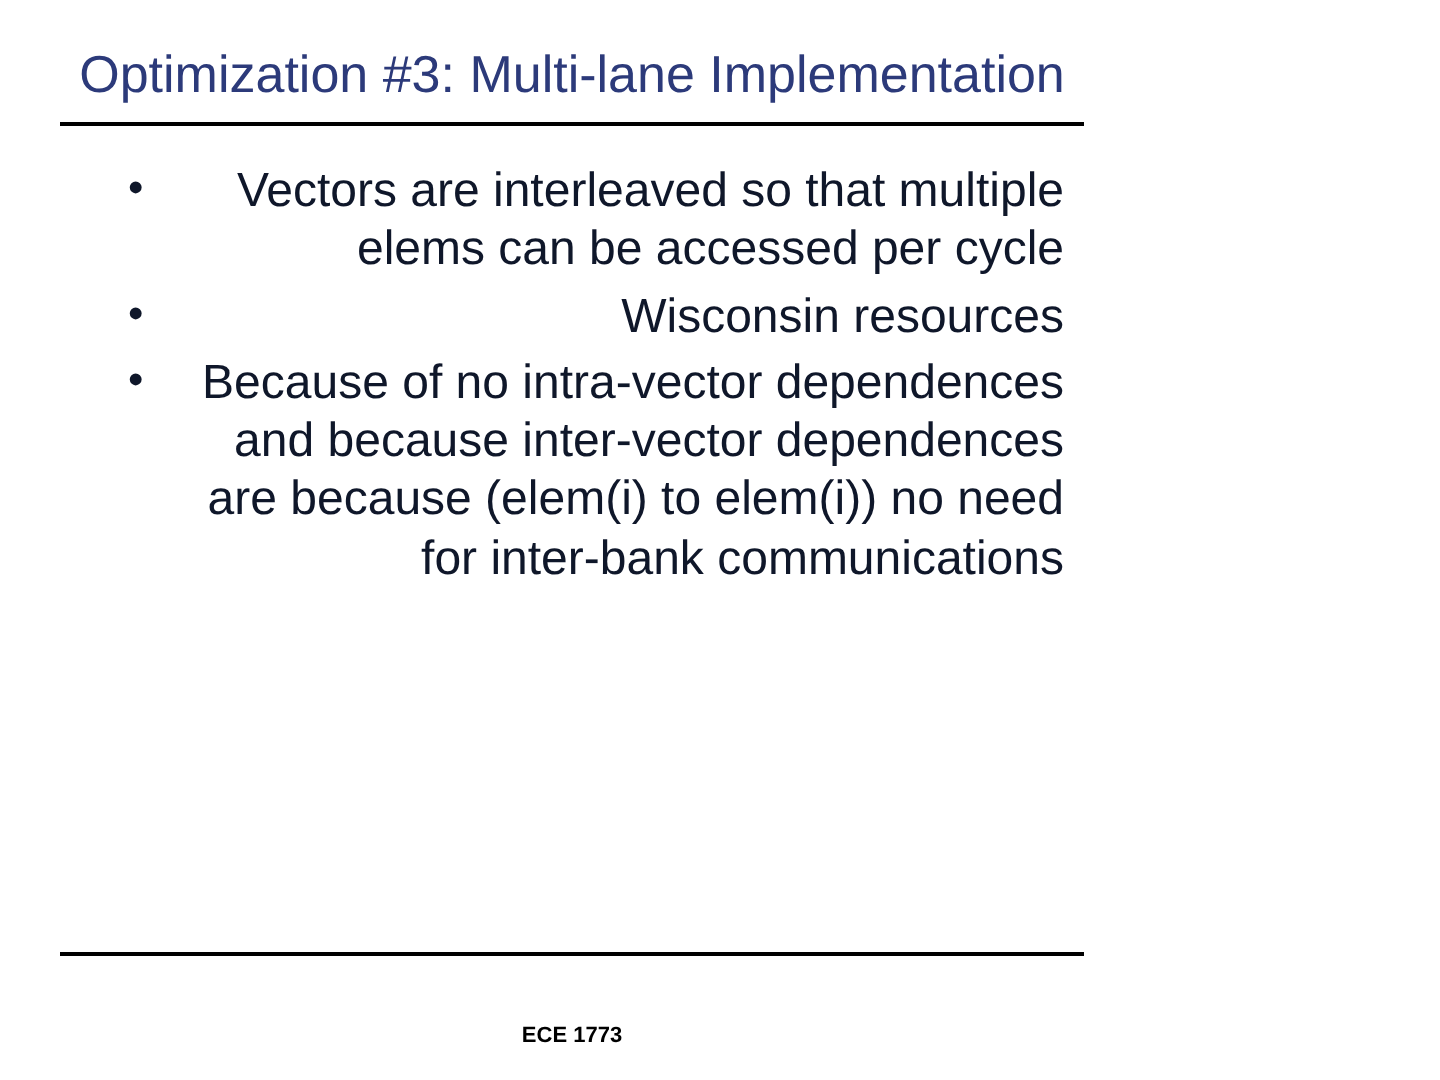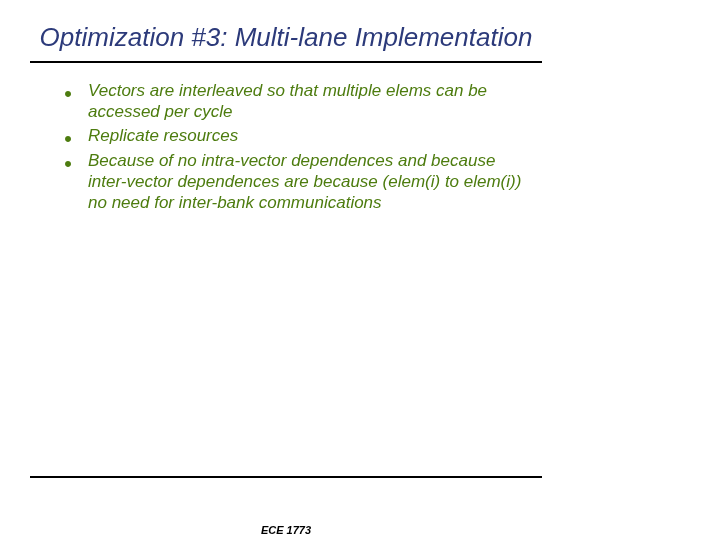--- a/index.html
+++ b/index.html
@@ -10,21 +10,20 @@
     background: #ffffff;
     font-family: Arial, Helvetica, sans-serif;
     position: relative;
     overflow: hidden;
   }
   .slide {
     width: 572px;
     height: 540px;
     position: relative;
     box-sizing: border-box;
-    font-style: italic;
   }
   .title {
     text-align: center;
     font-size: 26px;
     color: #2c3a7a;
     padding-top: 22px;
     padding-bottom: 8px;
     font-weight: normal;
     font-family: Arial, Helvetica, sans-serif;
   }
@@ -35,67 +34,68 @@
   }
   .content {
     padding: 18px 40px 0 58px;
   }
   .content ul {
     list-style: none;
     padding: 0;
     margin: 0;
   }
   .content li {
-    font-size: 17px;
-    color: #4d7c0f;
+    font-size: 24px;
+    color: #0f172a;
     line-height: 1.22;
     margin-bottom: 4px;
     position: relative;
     padding-left: 30px;
     font-family: Arial, Helvetica, sans-serif;
+    text-align: right;
   }
   .content li::before {
     content: "•";
     position: absolute;
     left: 6px;
     top: 0;
     font-size: 22px;
   }
   .footer-rule {
     border: none;
     border-top: 2.5px solid #000;
     margin: 0 30px;
     position: absolute;
     left: 0;
     right: 0;
     bottom: 62px;
   }
   .footer {
     position: absolute;
-    bottom: 2px;
+    bottom: 14px;
     left: 0;
     right: 0;
     text-align: center;
     font-size: 11px;
     font-weight: bold;
     font-family: Arial, Helvetica, sans-serif;
     line-height: 1.25;
     padding: 0 110px;
   }
 </style>
 </head>
 <body>
 
 <div class="slide">
   <div class="title">Optimization #3: Multi-lane Implementation</div>
   <hr class="title-rule">
   <div class="content">
     <ul>
       <li>Vectors are interleaved so that multiple elems can be accessed per cycle</li>
-      <li>Replicate resources</li>
+      <li>Wisconsin resources</li>
       <li>Because of no intra-vector dependences and because inter-vector dependences are because (elem(i) to elem(i)) no need for inter-bank communications</li>
     </ul>
   </div>
   <hr class="footer-rule">
   <div class="footer">
     <div>ECE 1773</div>
   </div>
 </div>
 
 </body></html>

